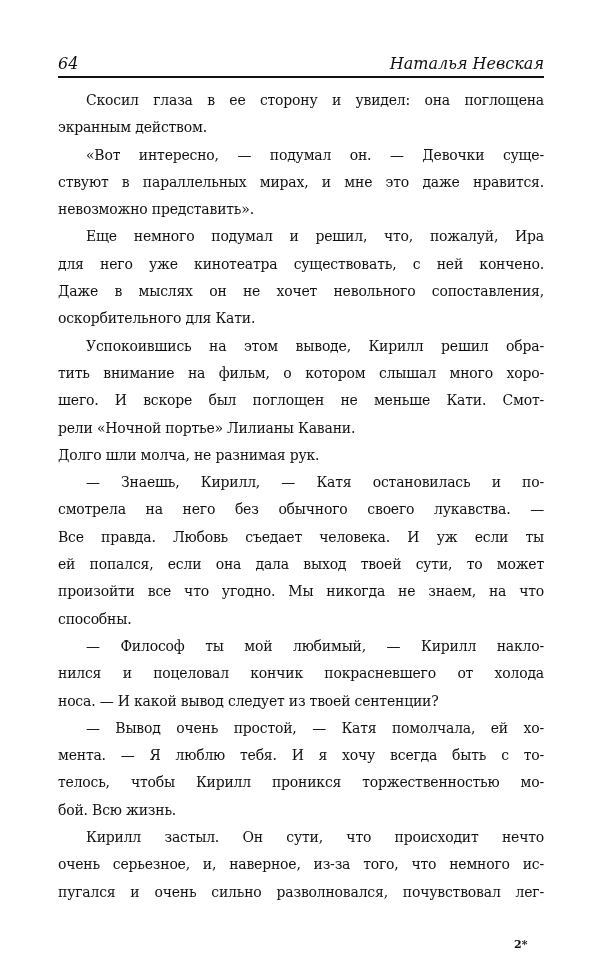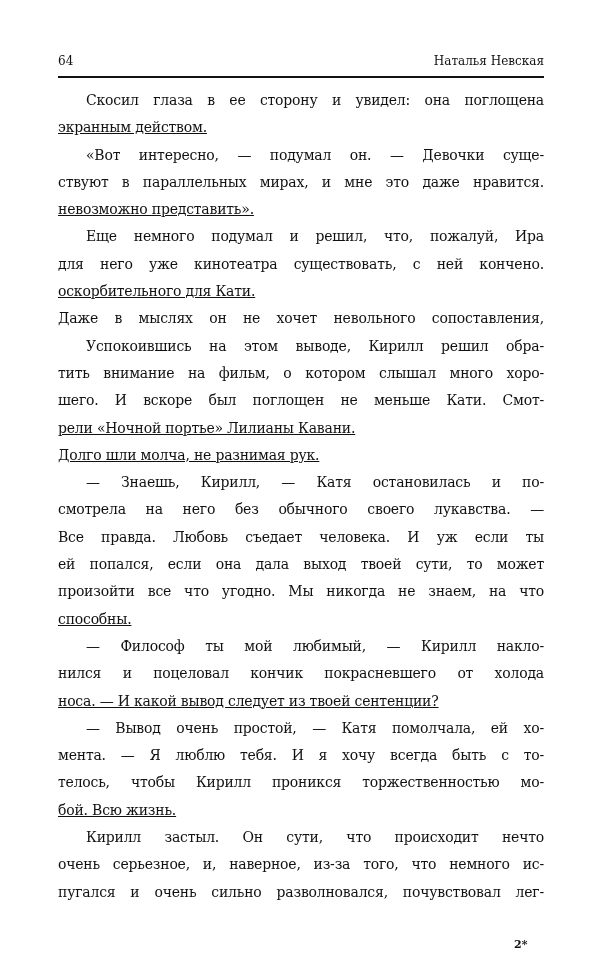--- a/index.html
+++ b/index.html
@@ -1,49 +1,49 @@
 <!DOCTYPE html>
 <html><head>
 <meta charset="utf-8">
 <style>
   html, body { margin: 0; padding: 0; background: #ffffff; }
   body { width: 600px; height: 970px; position: relative; overflow: hidden;
          font-family: "DejaVu Serif", serif; color: #111; }
   .page { position: absolute; left: 58px; top: 0; width: 486px; }
   .header { position: absolute; top: 54px; left: 0; width: 486px; height: 22px;
-            font-size: 12px; }
+            font-style: italic; font-size: 16px; }
   .header .num { position: absolute; left: 0; top: 0; }
   .header .author { position: absolute; right: 0; top: 0; }
   .rule { position: absolute; top: 76px; left: 0; width: 486px; height: 2px; background: #111; }
   .body { position: absolute; top: 87px; left: 0; width: 486px; }
   .line { height: 27.3px; line-height: 27.3px; font-size: 14px; white-space: nowrap;
           text-align: justify; text-align-last: justify; letter-spacing: -0.2px; }
-  .line.last { text-align-last: left; text-decoration: underline; }
+  .line.last { text-align-last: left; }
   .line.indent { padding-left: 28px; }
   .footer-mark { position: absolute; top: 938px; left: 514px; font-size: 11px; font-weight: bold; }
 </style>
 </head>
 <body>
 
 <div class="page">
   <div class="header">
     <span class="num">64</span>
     <span class="author">Наталья Невская</span>
   </div>
   <div class="rule"></div>
   <div class="body" id="body-text">
       <div class="line indent">Скосил глаза в ее сторону и увидел: она поглощена</div>
       <div class="line last">экранным действом.</div>
       <div class="line indent">«Вот интересно, — подумал он. — Девочки суще-</div>
       <div class="line">ствуют в параллельных мирах, и мне это даже нравится.</div>
       <div class="line last">невозможно представить».</div>
       <div class="line indent">Еще немного подумал и решил, что, пожалуй, Ира</div>
       <div class="line">для него уже кинотеатра существовать, с ней кончено.</div>
+      <div class="line">Даже в мыслях он не хочет невольного сопоставления,</div>
       <div class="line last">оскорбительного для Кати.</div>
-      <div class="line">Даже в мыслях он не хочет невольного сопоставления,</div>
       <div class="line indent">Успокоившись на этом выводе, Кирилл решил обра-</div>
       <div class="line">тить внимание на фильм, о котором слышал много хоро-</div>
       <div class="line">шего. И вскоре был поглощен не меньше Кати. Смот-</div>
       <div class="line last">рели «Ночной портье» Лилианы Кавани.</div>
       <div class="line last">Долго шли молча, не разнимая рук.</div>
       <div class="line indent">— Знаешь, Кирилл, — Катя остановилась и по-</div>
       <div class="line">смотрела на него без обычного своего лукавства. —</div>
       <div class="line">Все правда. Любовь съедает человека. И уж если ты</div>
       <div class="line">ей попался, если она дала выход твоей сути, то может</div>
       <div class="line">произойти все что угодно. Мы никогда не знаем, на что</div>

